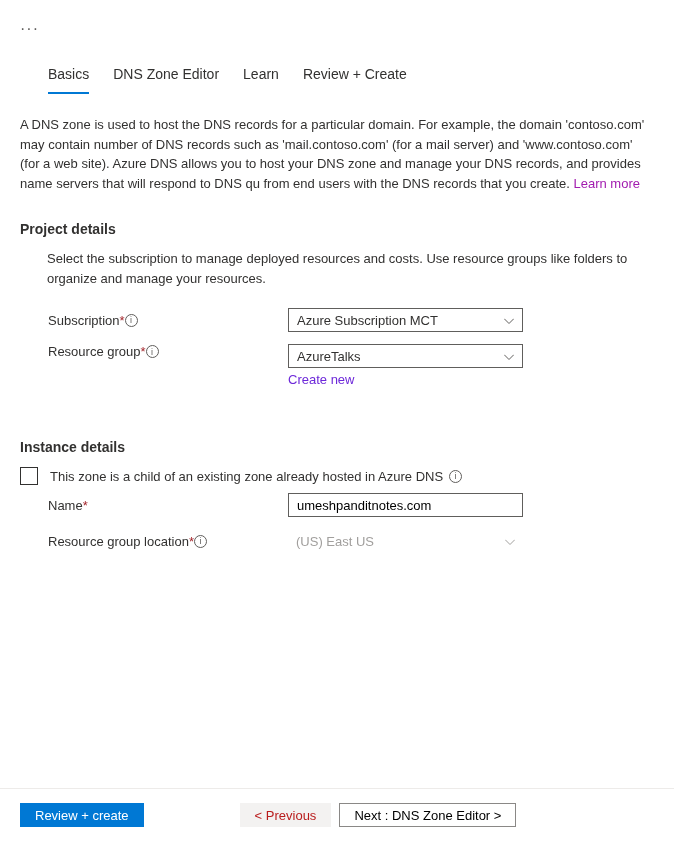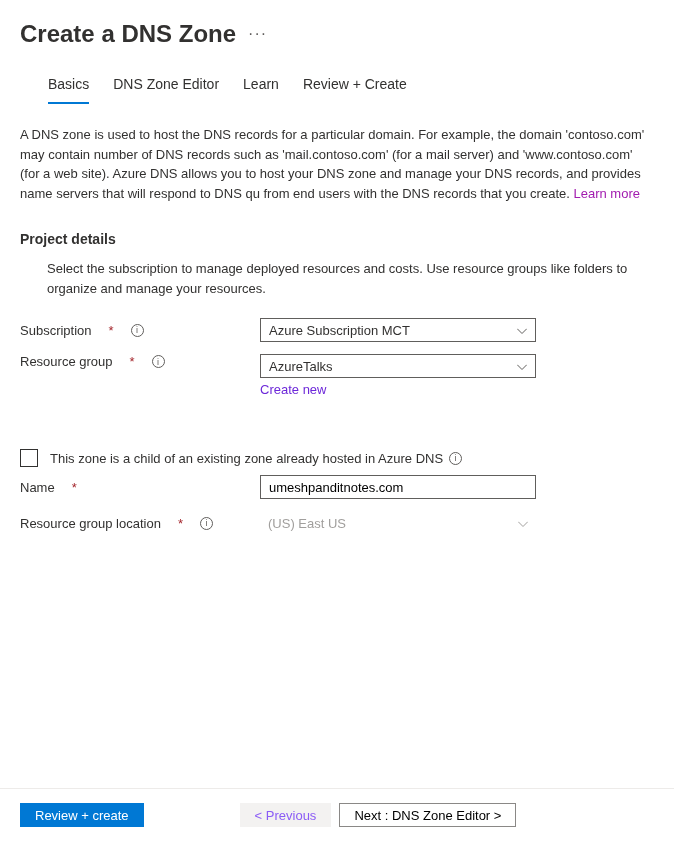--- a/index.html
+++ b/index.html
@@ -80,40 +80,41 @@
       display: flex;
       align-items: center;
       margin-bottom: 12px;
     }
     .form-label {
       width: 240px;
       font-size: 13px;
       color: #323130;
       display: flex;
       align-items: center;
-      gap: 17px;
+      gap: 0;
+      margin-left: 28px;
     }
     .required {
       color: #a4262c;
     }
     .info-icon {
       display: inline-flex;
       align-items: center;
       justify-content: center;
       width: 13px;
       height: 13px;
       border: 1px solid #605e5c;
       border-radius: 50%;
       font-size: 9px;
       color: #605e5c;
       cursor: pointer;
     }
     .form-control {
       position: relative;
-      width: 276px;
+      width: 235px;
     }
     .select-box {
       width: 100%;
       height: 24px;
       border: 1px solid #605e5c;
       background: #ffffff;
       padding: 0 24px 0 8px;
       font-size: 13px;
       font-family: inherit;
       display: flex;
@@ -194,35 +195,34 @@
       align-items: center;
     }
     .btn-primary {
       background: #0078d4;
       border-color: #0078d4;
       color: #ffffff;
     }
     .btn-disabled {
       background: #f3f2f1;
       border-color: #f3f2f1;
-      color: #8b5cf6;
+      color: #b91c1c;
       cursor: default;
     }
     .footer-spacer {
       width: 80px;
     }
     .section-gap {
       height: 40px;
     }
   </style>
 </head>
 <body>
 
 <div class="header">
-  <h1 class="page-title">Create a DNS Zone</h1>
   <span class="more-icon">···</span>
 </div>
 
 <div class="tabs">
   <div class="tab active">Basics</div>
   <div class="tab">DNS Zone Editor</div>
   <div class="tab">Learn</div>
   <div class="tab">Review + Create</div>
 </div>
 
@@ -268,20 +268,21 @@
               <path d="M0 0 L5 5 L10 0" stroke="#605e5c" fill="none" stroke-width="1"></path>
             </svg>
         </span>
       </div>
       <div class="create-new-link">Create new</div>
     </div>
   </div>
 
   <div class="section-gap"></div>
 
+  <h2 class="section-title">Instance details</h2>
 
   <div class="checkbox-row">
     <div class="checkbox"></div>
     <div class="checkbox-label">
       <span>This zone is a child of an existing zone already hosted in Azure DNS</span>
       <span class="info-icon">i</span>
     </div>
   </div>
 
   <div class="form-row">

